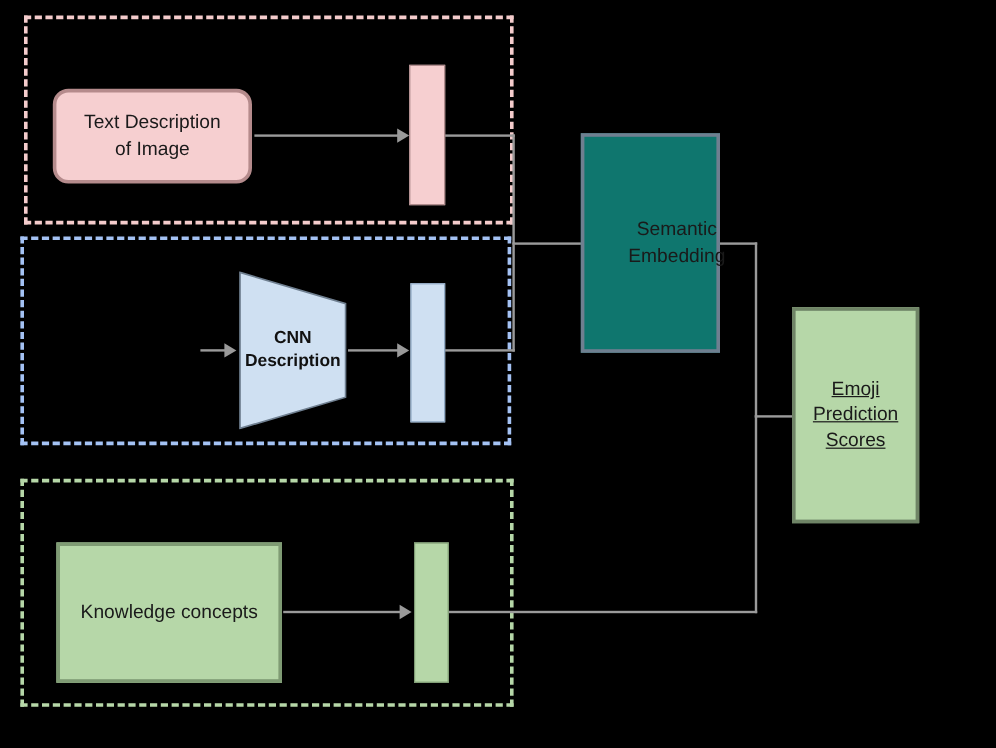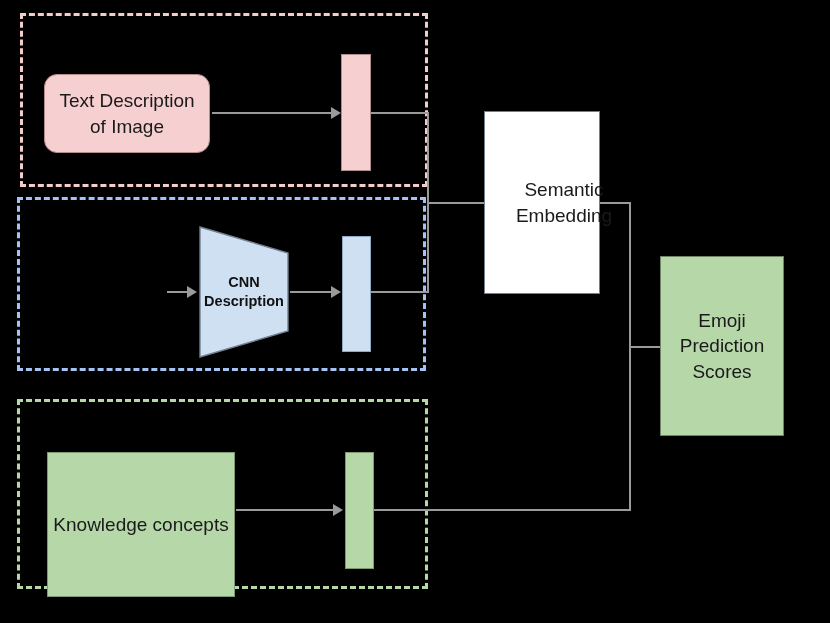--- a/index.html
+++ b/index.html
@@ -25,49 +25,49 @@
     border-style: dashed;
   }
   #group-text      { left: 20px;  top: 13px;  width: 408px; height: 174px; border-color: #f4cccc; }
   #group-image     { left: 17px;  top: 197px; width: 409px; height: 174px; border-color: #a4c2f4; }
   #group-knowledge { left: 17px;  top: 399px; width: 411px; height: 190px; border-color: #b6d7a8; }
 
   
   .node {
     position: absolute;
     box-sizing: border-box;
-    border: 1px solid #0369a1;
+    border: 3px solid #0369a1;
     display: flex;
     align-items: center;
     justify-content: center;
     text-align: center;
     color: #1a1a1a;
-    font-size: 19px;
+    font-size: 16px;
     line-height: 1.32;
     white-space: pre-line;
   }
   #node-text-description {
     left: 44px; top: 74px; width: 166px; height: 79px;
     background: #f6cfd0; border-color: #b58b8c; border-radius: 13px;
   }
   #node-input-image {
     left: 44px; top: 236px; width: 122px; height: 118px;
     background: #cfe0f2; border-color: #8fa9c4;
   }
   #node-knowledge {
-    left: 47px; top: 452px; width: 188px; height: 145px;
+    left: 47px; top: 452px; width: 188px; height: 117px;
     background: #b6d7a8; border-color: #7f9b74;
   }
   #node-semantic-embedding {
     left: 484px; top: 111px; width: 116px; height: 183px;
-    background: #ffffff; border-color: #6f7f90; padding-left: 44px;
+    background: #0f766e; border-color: #6f7f90; padding-left: 44px;
   }
   #node-emoji-scores {
-    left: 660px; top: 256px; width: 124px; height: 180px;
-    background: #b6d7a8; border-color: #6f8466;
+    left: 660px; top: 256px; width: 106px; height: 180px;
+    background: #b6d7a8; border-color: #6f8466; text-decoration: underline;
   }
 
   
   #node-cnn {
     position: absolute;
     left: 199px; top: 226px; width: 90px; height: 132px;
   }
   #node-cnn svg { display: block; width: 90px; height: 132px; }
   #node-cnn .cnn-label {
     position: absolute;

